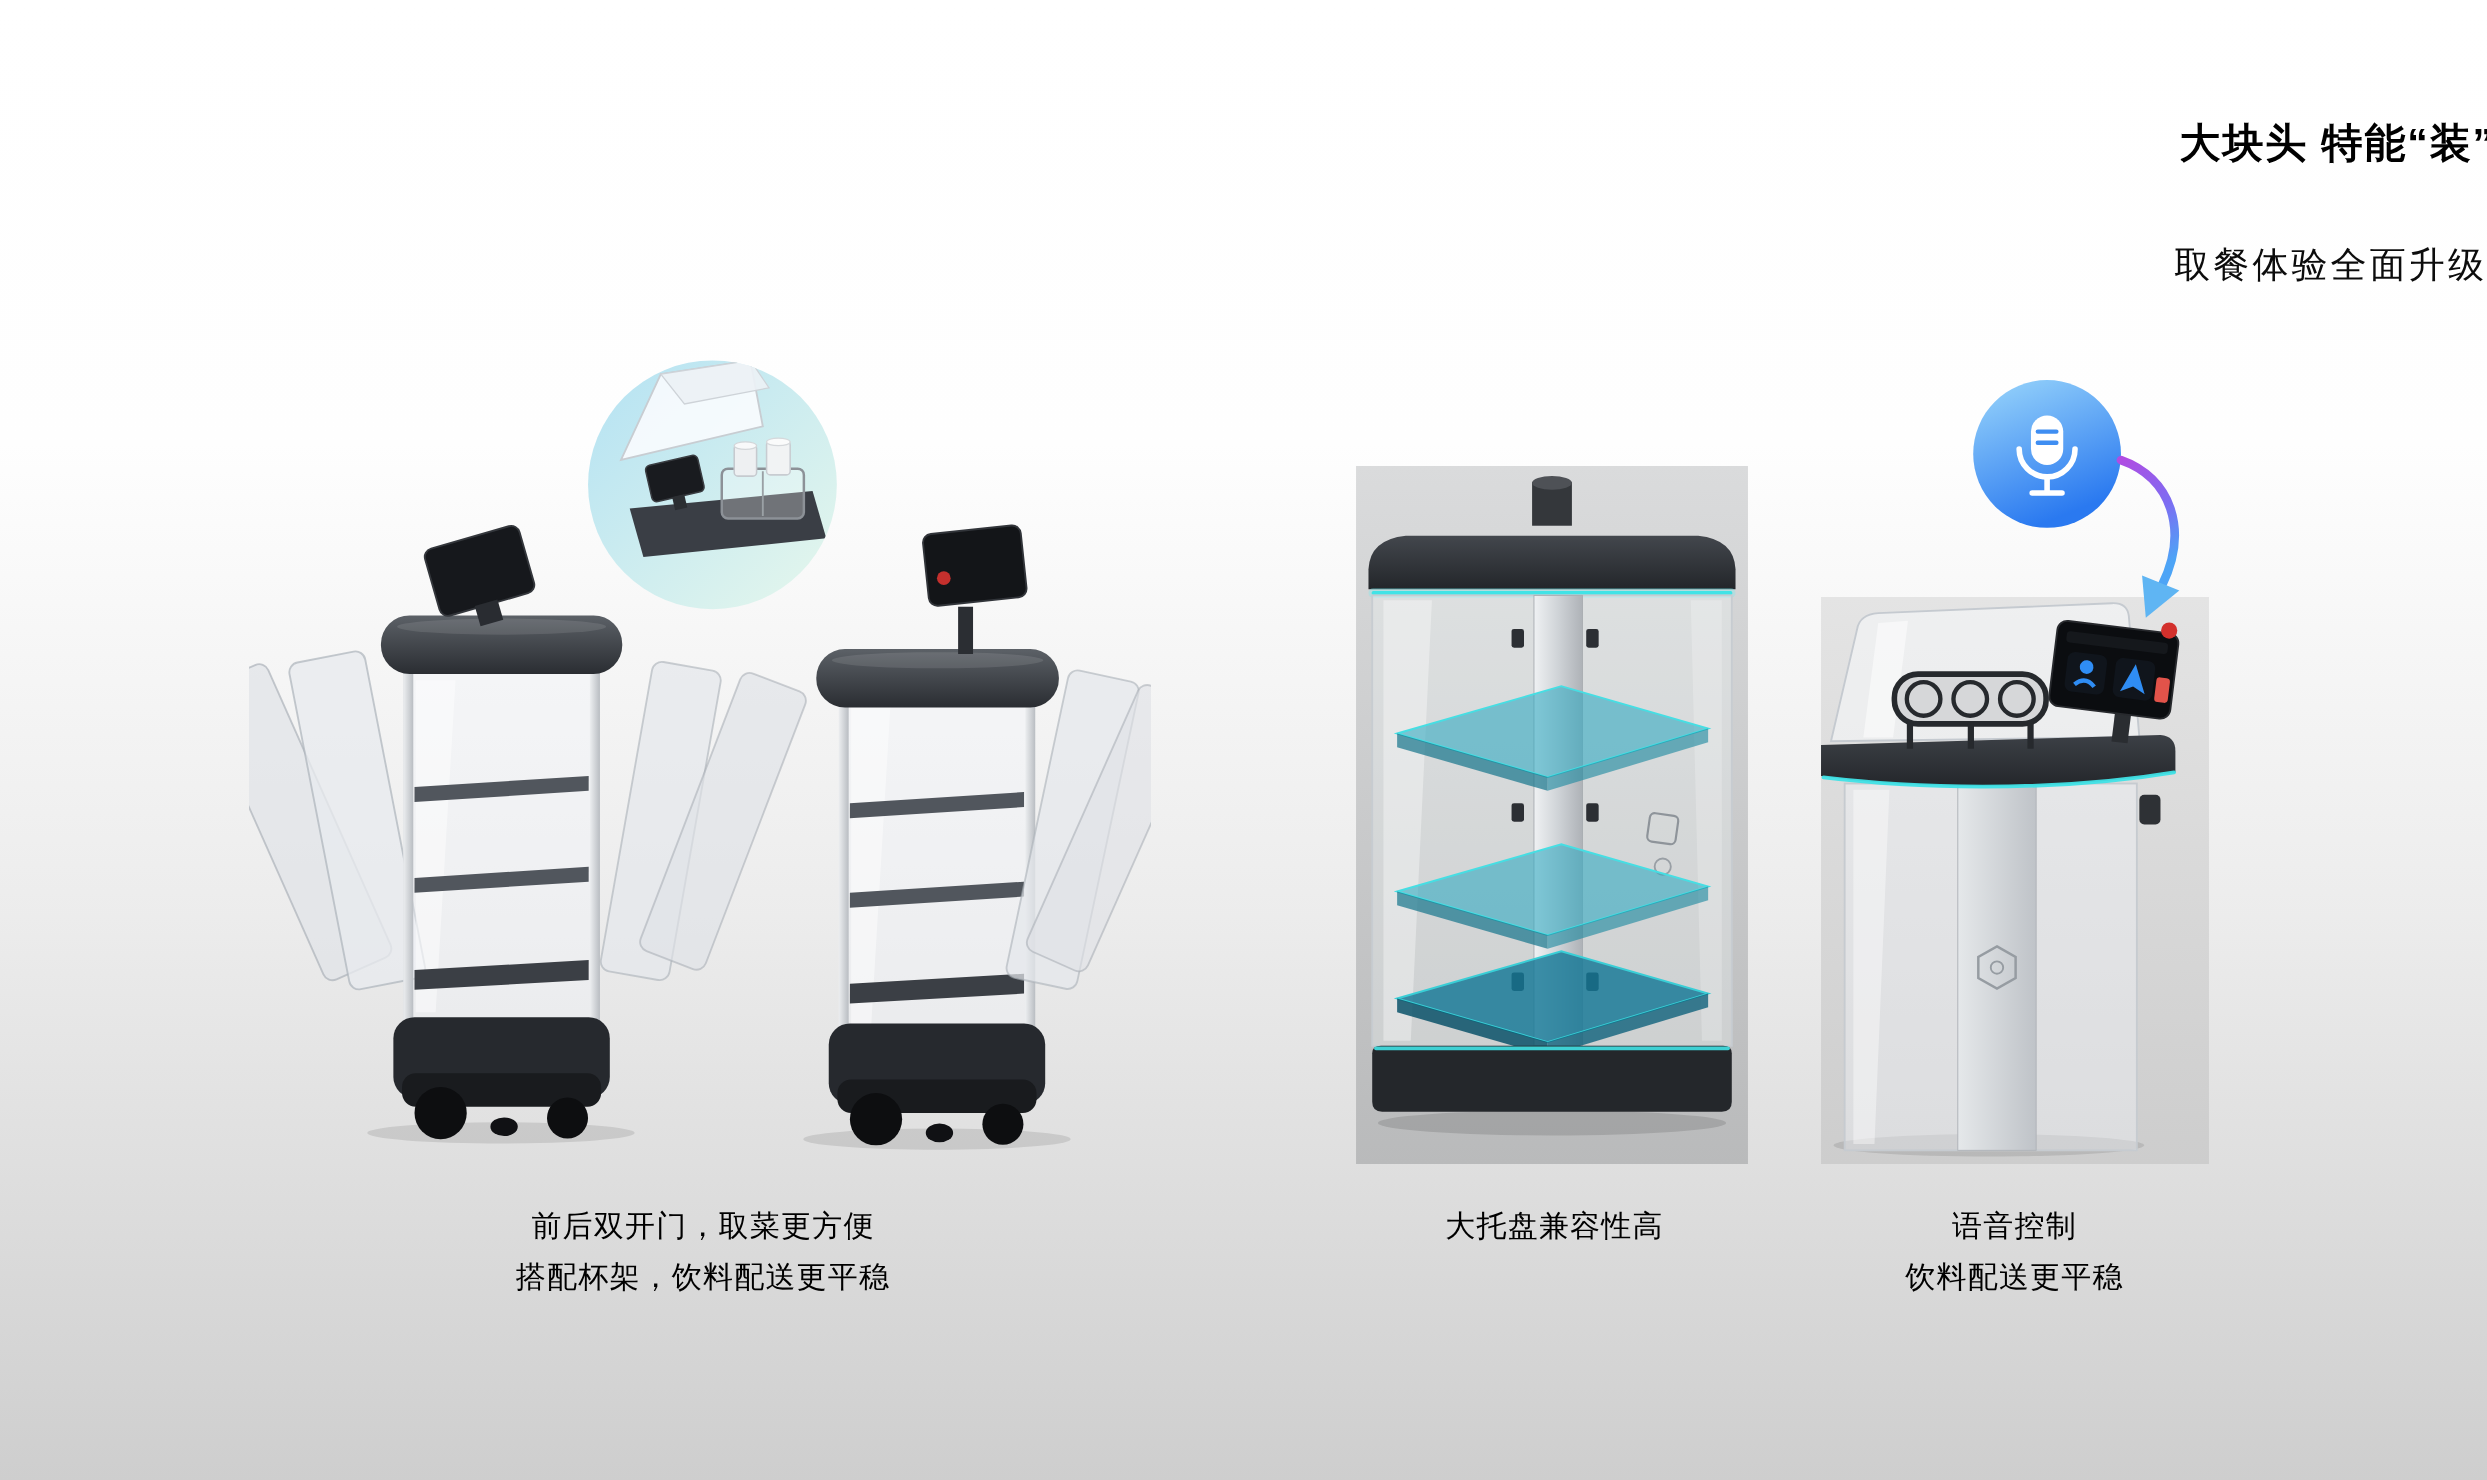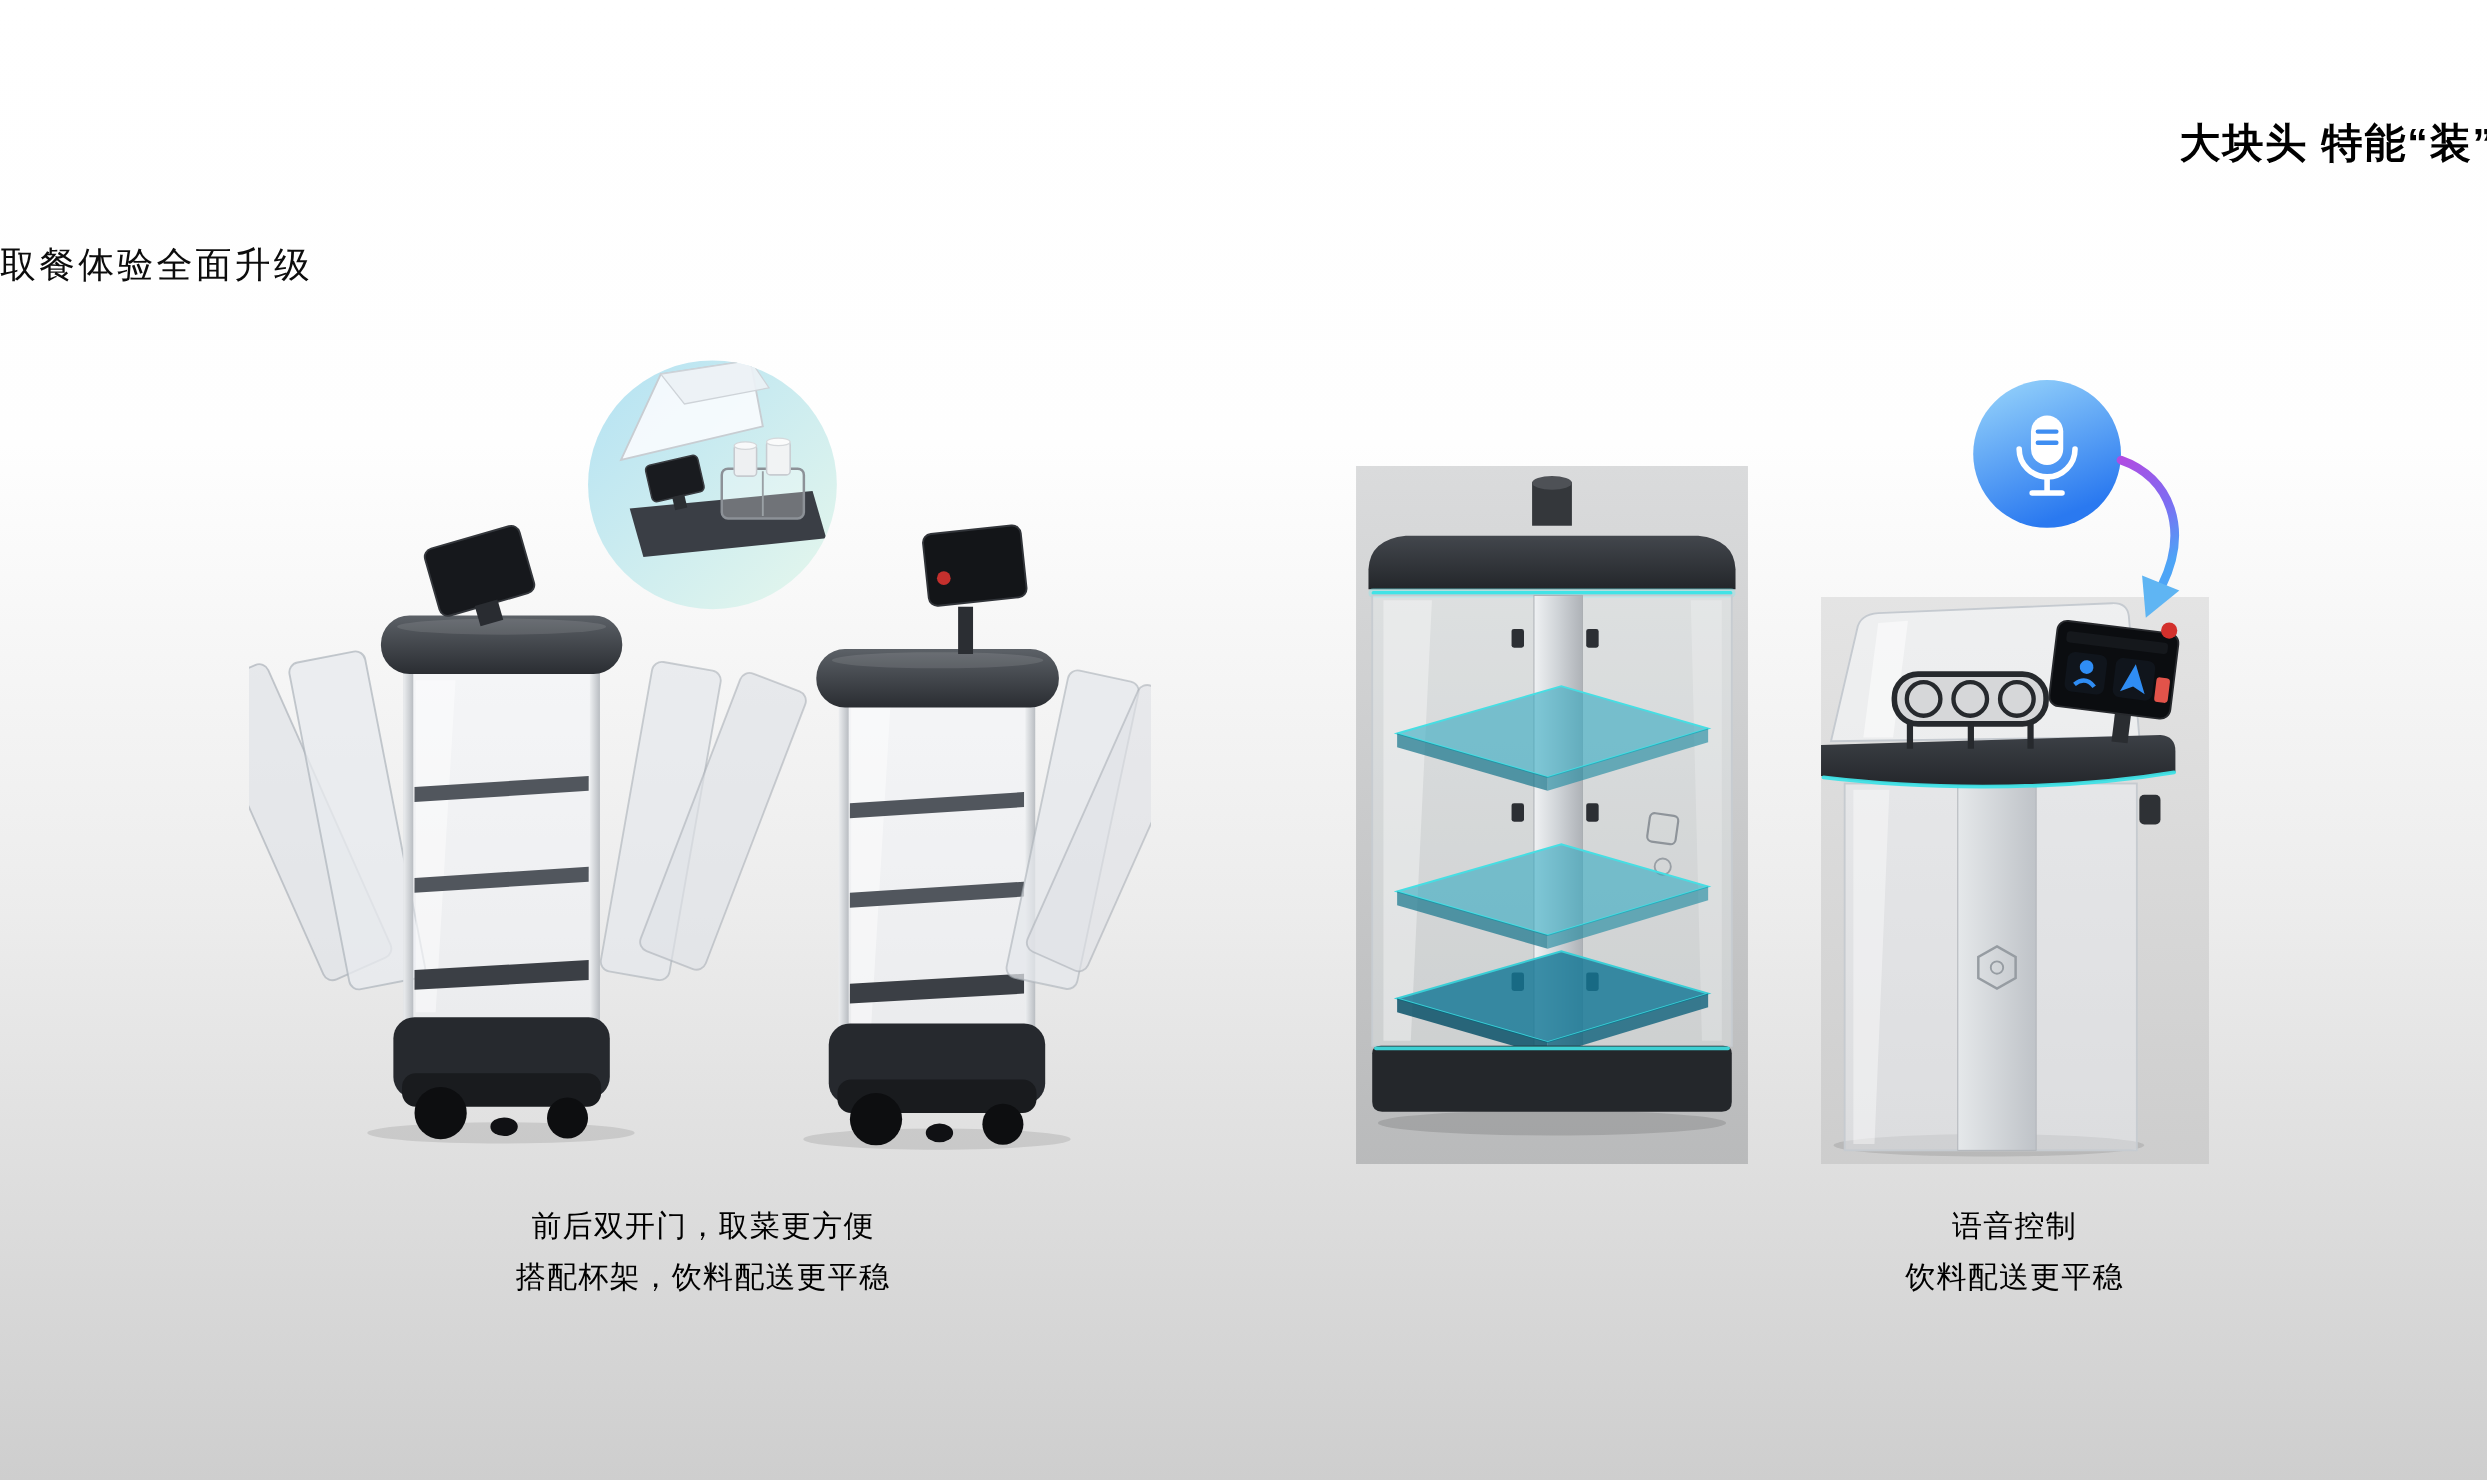--- a/index.html
+++ b/index.html
@@ -10,21 +10,21 @@
     position:relative; overflow:hidden;
   }
   .page { position:absolute; inset:0; }
   .title {
     position:absolute; top:116px; left:8px; width:100%;
     text-align:right; font-size:41px; font-weight:700; color:#000;
     letter-spacing:1.9px;
   }
   .subtitle {
     position:absolute; top:241px; left:0; width:100%;
-    text-align:left; font-size:36px; font-weight:500; color:#0c0c0c;
+    text-align:right; font-size:36px; font-weight:500; color:#0c0c0c;
     letter-spacing:3.1px;
   }
   .illus { position:absolute; display:block; }
   .illus-left  { left:249px;  top:348px; width:902px; height:821px; }
   .illus-mid   { left:1356px; top:466px; width:392px;  height:698px; }
   .illus-right { left:1821px; top:597px; width:388px;  height:567px;  }
   .voice-overlay { position:absolute; left:1952px; top:367px; width:292px; height:298px; z-index:5; }
   .caption {
     position:absolute; top:1200px; text-align:center;
     font-size:30px; line-height:51px; font-weight:500; color:#000000;
@@ -268,20 +268,21 @@
     </g>
     <path d="M272,150 C 352,178 382,262 338,352" stroke="url(#arrowG)" stroke-width="14" fill="none" stroke-linecap="round"></path>
     <polygon points="312,404 366,360 306,336" fill="#5fb5f3"></polygon>
   </svg>
 
   <div class="caption caption-left">
     <div>前后双开门，取菜更方便</div>
     <div>搭配杯架，饮料配送更平稳</div>
   </div>
   <div class="caption caption-mid">
+    <div>大托盘兼容性高</div>
   </div>
   <div class="caption caption-right">
     <div>语音控制</div>
     <div>饮料配送更平稳</div>
   </div>
 
 </div>
 
 
 </body></html>

